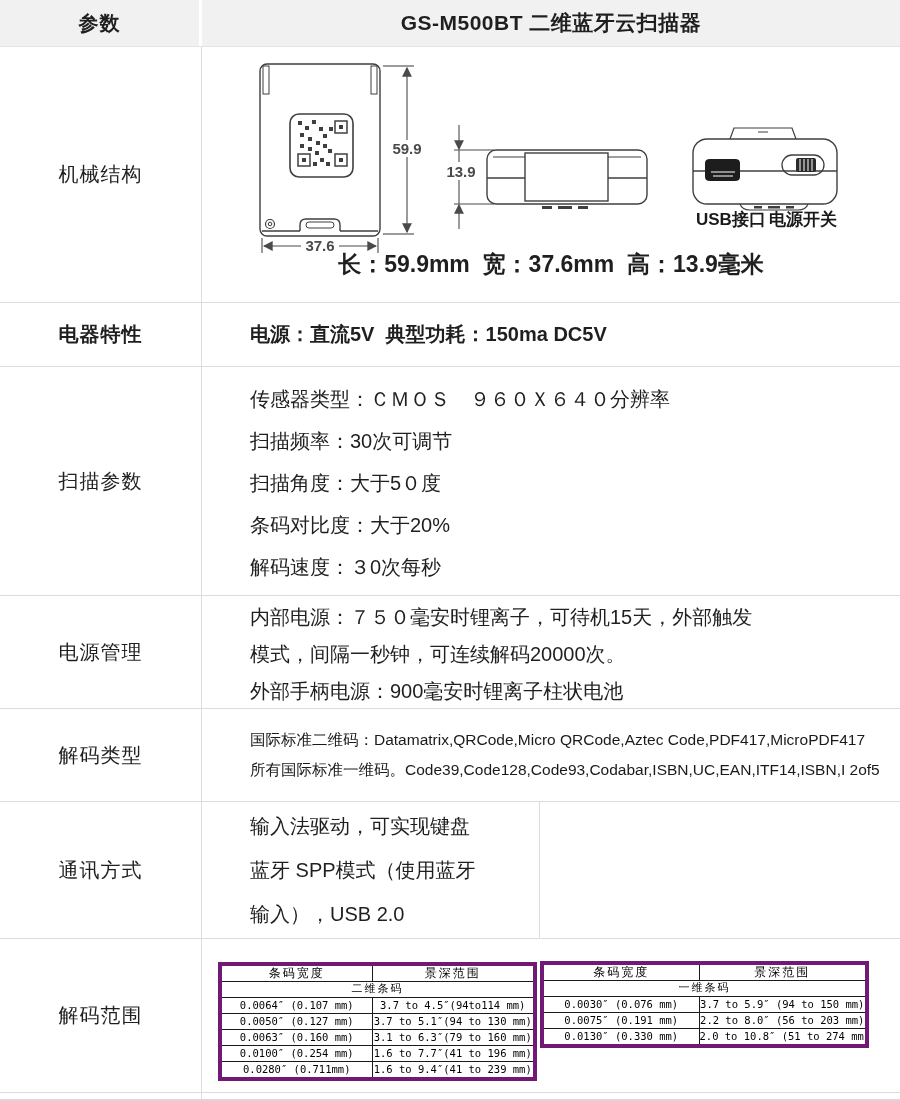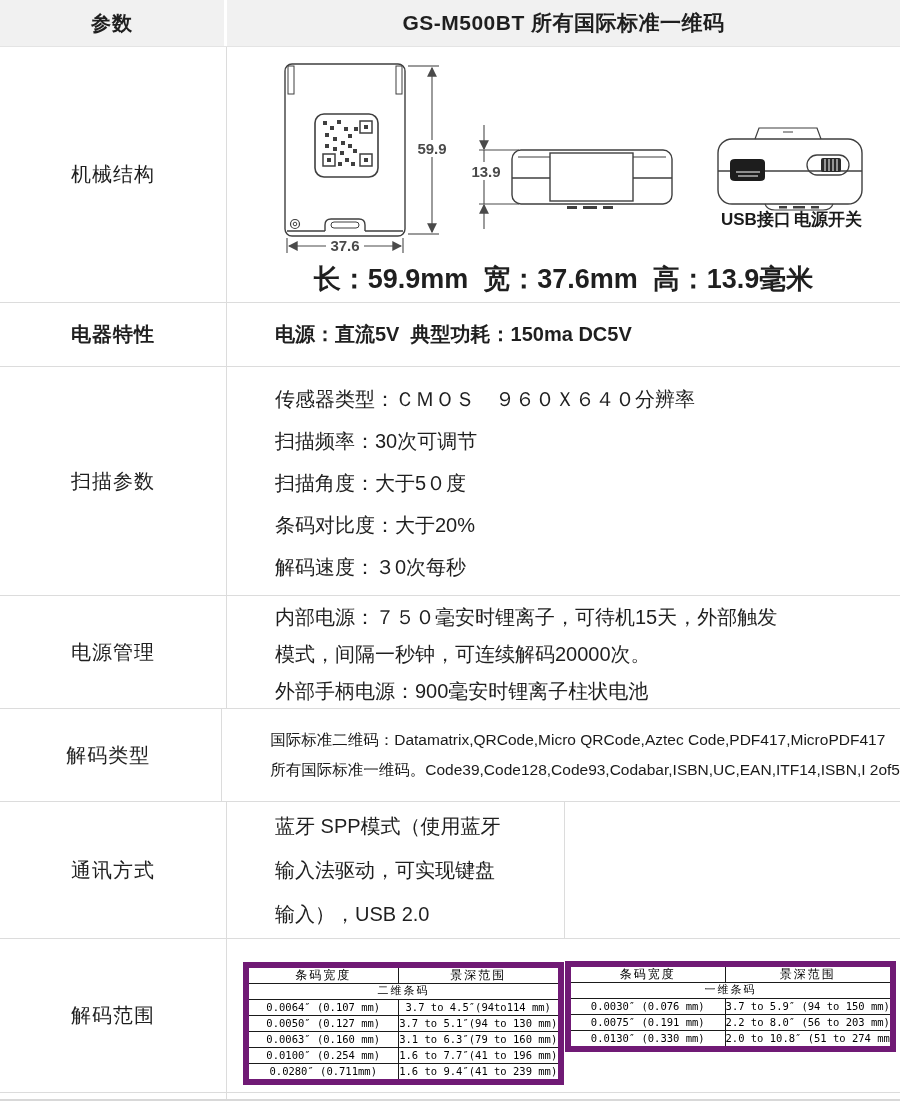--- a/index.html
+++ b/index.html
@@ -1,30 +1,30 @@
 <!DOCTYPE html>
 <html><head>
 <meta charset="utf-8">
 <style>
   html,body{margin:0;padding:0;background:#fff;}
   body{width:900px;height:1101px;font-family:"Liberation Sans","DejaVu Sans",sans-serif;color:#1f1f1f;overflow:hidden;}
   .sheet{width:900px;height:1101px;background:#fff;}
   .row{display:flex;box-sizing:border-box;border-bottom:1px solid #dcdcdc;background:#fff;}
-  .label-cell{width:227px;flex:none;display:flex;align-items:center;justify-content:center;
+  .label-cell{width:202px;flex:none;display:flex;align-items:center;justify-content:center;
     border-right:1px solid #dcdcdc;box-sizing:border-box;font-size:20px;color:#1f1f1f;letter-spacing:1px;}
   .content-cell{flex:1;box-sizing:border-box;position:relative;}
   
   .header-row{height:47px;background:#f1f1f1;border-bottom:1px solid #e4e4e4;}
   .header-row .label-cell{border-right:3px solid #ffffff;background:#f1f1f1;font-weight:700;font-size:20px;}
   .header-row .content-cell{display:flex;align-items:center;justify-content:center;background:#f1f1f1;
     font-weight:700;font-size:21px;letter-spacing:0.5px;}
   
   .row-mech{height:256px;}
   .mech-content{padding:0;font-weight:bold;}
-  .mech-dim-text{position:absolute;left:0;top:214px;width:100%;text-align:center;font-size:27px;
+  .mech-dim-text{position:absolute;left:0;top:202px;width:100%;text-align:center;font-size:23px;
     color:#1f1f1f;white-space:pre;}
   
   .row-elec{height:64px;font-weight:bold;}
   .elec-content{display:flex;align-items:center;padding-left:48px;font-size:20px;white-space:pre;}
   .row-scan{height:229px;}
   .scan-content{padding:11px 0 0 48px;}
   .scan-content .line{font-size:20px;line-height:42px;white-space:pre;}
   .row-power{height:113px;}
   .power-content{padding:3px 0 0 48px;}
   .power-content .line{font-size:20px;line-height:37px;white-space:pre;}
@@ -38,40 +38,40 @@
   .comm-left .line{font-size:20px;line-height:44px;white-space:pre;}
   .comm-right{flex:1;display:flex;flex-direction:column;justify-content:center;padding-left:96px;}
   .comm-right .line{font-size:20px;line-height:44px;white-space:pre;}
   
   .row-range{height:154px;}
   .range-content{position:relative;}
   table.mini{border-collapse:collapse;table-layout:fixed;position:absolute;
     font-family:"DejaVu Sans Mono","Liberation Mono",monospace;font-size:10.5px;color:#000;background:#fff;}
   table.mini td{border:1px solid #1a1a1a;text-align:center;padding:0;height:15px;line-height:15px;
     overflow:hidden;white-space:nowrap;}
-  table.mini{border:6px solid #701a75;padding-left:16px;}
+  table.mini{border:4px solid #701a75;padding-left:16px;}
   table.mini .th{font-family:"Liberation Serif","DejaVu Serif",serif;font-size:12px;letter-spacing:2px;}
   table.mini .section{font-family:Liberation Mono, monospace;font-size:11px;letter-spacing:2px;}
   .tbl-2d{left:16px;top:23px;width:315px;}
   .tbl-1d{left:338px;top:22px;width:325px;}
   .tbl-2d col.c1{width:152px}.tbl-2d col.c2{width:163px}
   .tbl-1d col.c1{width:157px}.tbl-1d col.c2{width:168px}
   
   .spacer{height:8px;border-bottom:2px solid #d8d8d8;}
   .spacer .label-cell{font-size:0;}
   svg text{font-family:"Liberation Sans","DejaVu Sans",sans-serif;}
 </style>
 </head>
 <body>
 
 <div class="sheet">
 
   <div class="row header-row">
     <div class="label-cell">参数</div>
-    <div class="content-cell">GS-M500BT 所有国际标准一维码</div>
+    <div class="content-cell">GS-M500BT 二维蓝牙云扫描器</div>
   </div>
 
   <div class="row row-mech">
     <div class="label-cell">机械结构</div>
     <div class="content-cell mech-content">
       <svg width="673" height="215" viewBox="0 0 673 215">
         <defs>
           <marker id="arr" viewBox="0 0 8 8" refX="7" refY="4" markerWidth="9" markerHeight="9" orient="auto-start-reverse">
             <path d="M0,0 L8,4 L0,8 z" fill="#4a4a4a"></path>
           </marker>
@@ -214,22 +214,22 @@
     <div class="content-cell types-content">
       <div class="line">国际标准二维码：Datamatrix,QRCode,Micro QRCode,Aztec Code,PDF417,MicroPDF417</div>
       <div class="line">所有国际标准一维码。Code39,Code128,Code93,Codabar,ISBN,UC,EAN,ITF14,ISBN,I 2of5</div>
     </div>
   </div>
 
   <div class="row row-comm">
     <div class="label-cell">通讯方式</div>
     <div class="content-cell" style="display:flex;">
       <div class="comm-left">
+        <div class="line">输入法驱动，可实现键盘</div>
         <div class="line">蓝牙 SPP模式（使用蓝牙</div>
-        <div class="line">输入法驱动，可实现键盘</div>
         <div class="line">输入），USB 2.0</div>
       </div>
     </div>
   </div>
 
   <div class="row row-range">
     <div class="label-cell">解码范围</div>
     <div class="content-cell range-content">
 
       <table class="mini tbl-2d">

